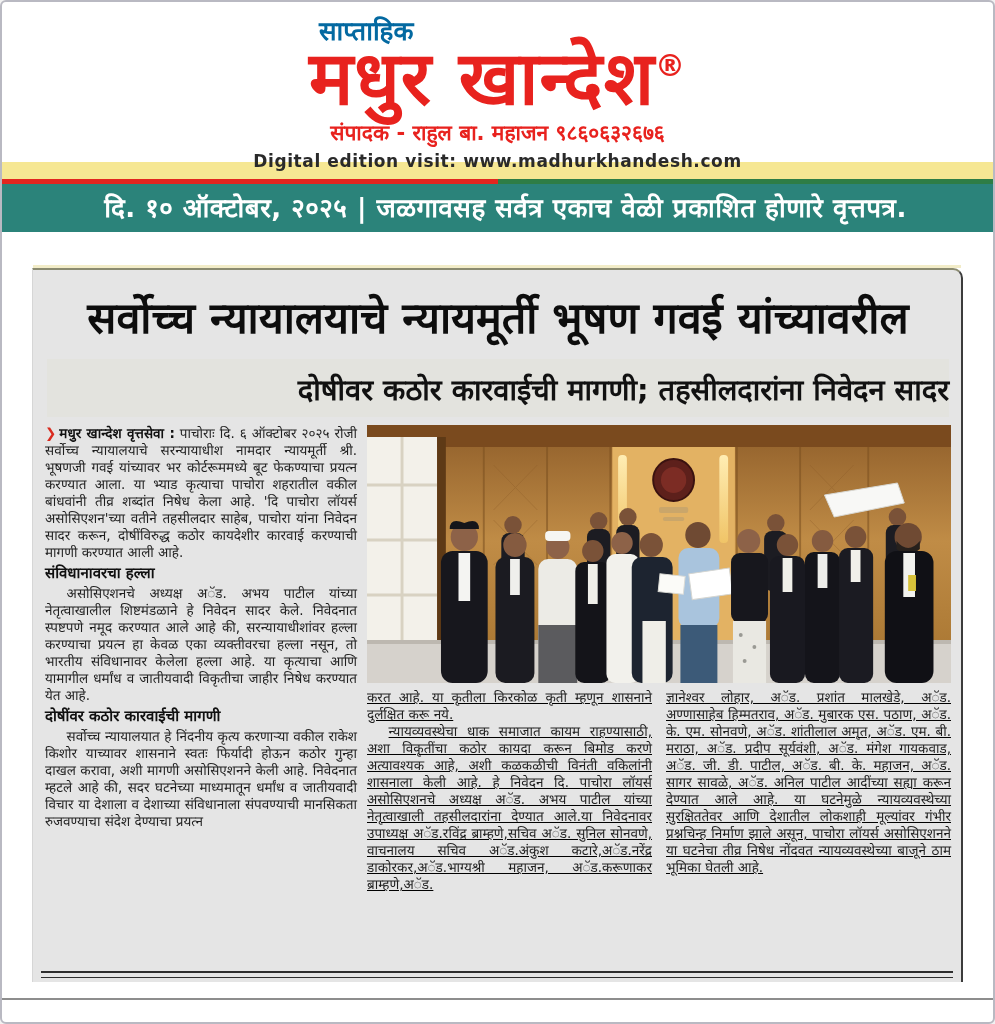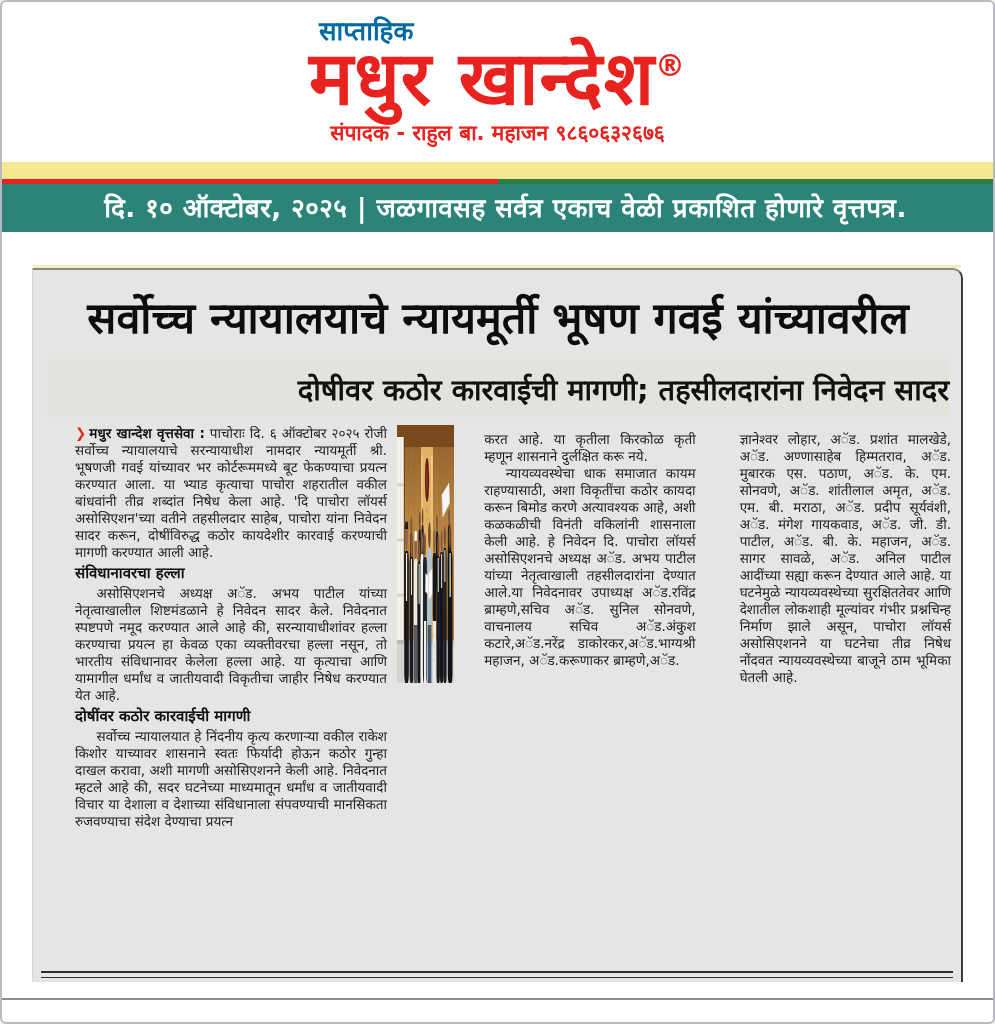--- a/index.html
+++ b/index.html
@@ -39,25 +39,25 @@
   .article::before{ content:""; position:absolute; left:0; right:0; top:-5px; height:3px; background:#f2ecc8; }
   .headline{
     margin-top:14px; text-align:center; font-weight:900; color:#0d0d0d;
     font-size:43px; line-height:61px; letter-spacing:0px;
   }
   .subheadline{
     margin:10px 2px 0 2px; background:#e3e3de; text-align:right;
     font-size:29px; font-weight:800; color:#111; padding:10px 0 9px 0;
   }
   .body-cols{ display:flex; gap:10px; margin-top:8px; }
-  .col{ font-size:13.5px; line-height:17px; text-align:justify; color:#1f1f1f;margin-left:30px; }
+  .col{ font-size:13.5px; line-height:17px; text-align:justify; color:#1f1f1f; }
   .col p{ margin:0; }
   .col p.indent{ text-indent:1.6em; }
   .col-1{ width:312px; flex:0 0 312px; }
-  .right-wrap{ flex:1; display:flex; flex-direction:row; min-width:0; }
+  .right-wrap{ flex:1; display:flex; flex-direction:column; min-width:0;text-decoration:underline; }
   .photo-box{ height:258px; overflow:hidden; background:#b98a4e; }
   .photo-box svg{ display:block; width:100%; height:100%; }
   .cols-2-3{ display:flex; gap:14px; margin-top:6px; }
   .cols-2-3 .col{ flex:1; min-width:0; }
   .byline-arrow{ color:#d92b1f; font-weight:900; margin-right:3px; }
   .byline{ font-weight:800; color:#111; }
   .section-heading{
     text-align:left; font-weight:800; font-size:15px; color:#101010;
     margin:3px 0 2px 0; line-height:19px;
   }
@@ -71,20 +71,21 @@
 <body>
 
 <div class="page">
 
   <div class="masthead">
     <div class="masthead-inner">
       <div class="weekly">साप्ताहिक</div>
       <div class="paper-title"><span>मधुर खान्देश</span><span class="reg-mark">®</span></div>
     </div>
     <div class="editor-line">संपादक - राहुल बा. महाजन ९८६०६३२६७६</div>
+    <div class="digital-line">Digital edition visit: www.madhurkhandesh.com</div>
   </div>
 
   <div class="yellow-strip"></div>
   <div class="tricolor">
     <div class="half-red"></div>
     <div class="half-green"></div>
   </div>
   <div class="date-banner">दि. १० ऑक्टोबर, २०२५ | जळगावसह सर्वत्र एकाच वेळी प्रकाशित होणारे वृत्तपत्र.</div>
 
   <div class="article">

